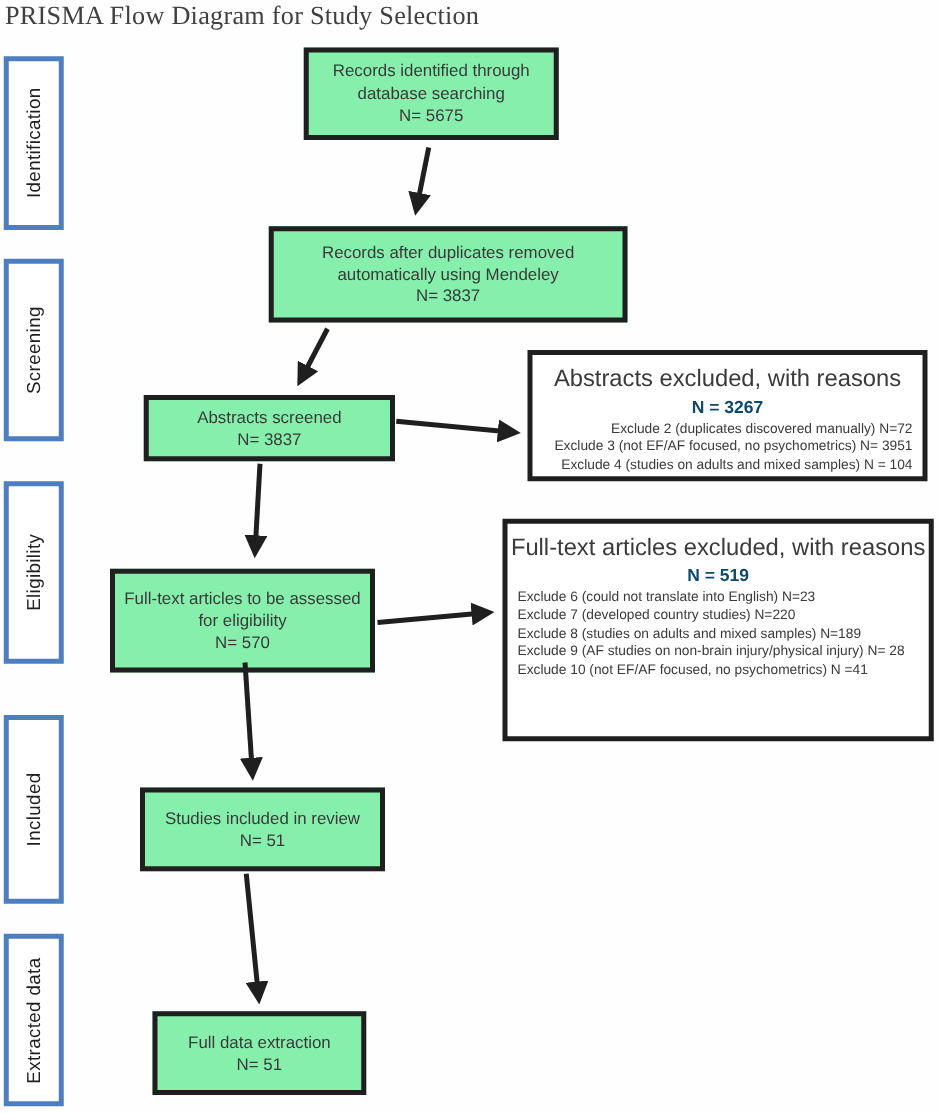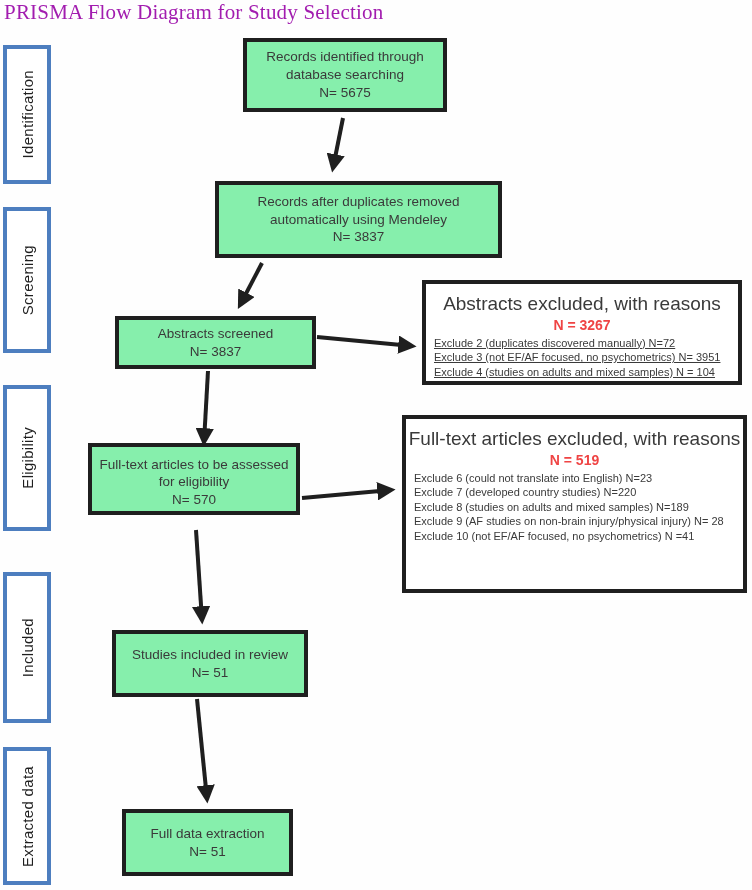--- a/index.html
+++ b/index.html
@@ -3,21 +3,21 @@
 <meta charset="utf-8">
 <style>
   html,body{margin:0;padding:0;background:#ffffff;}
   #page{
     position:relative;width:752px;height:890px;background:#fefefe;overflow:hidden;
     font-family:"Liberation Sans","DejaVu Sans",sans-serif;color:#2b2b2b;
   }
   #title{
     position:absolute;left:4px;top:0px;width:600px;
     font-family:"Liberation Serif","DejaVu Serif",serif;
-    font-size:21px;font-weight:400;color:#a21caf;letter-spacing:.2px;
+    font-size:21px;font-weight:400;color:#404040;letter-spacing:.2px;
   }
   
   .stage{
     position:absolute;left:3px;width:48px;box-sizing:border-box;
     border:4px solid #4d7ebf;background:#ffffff;
     display:flex;align-items:center;justify-content:center;
   }
   .stage span{
     writing-mode:vertical-rl;transform:rotate(180deg);
     font-size:15px;color:#1f1f1f;white-space:nowrap;letter-spacing:.3px;
@@ -30,34 +30,34 @@
   
   .fbox{
     position:absolute;box-sizing:border-box;border:4px solid #1f1f1f;background:#86efac;
     display:flex;align-items:center;justify-content:center;text-align:center;
     font-size:13.5px;line-height:1.32;color:#3a3a3a;
   }
   .fbox .txt{white-space:pre-line;padding:2px 6px;}
   #box-records-identified{left:243px;top:38px;width:204px;height:74px;}
   #box-duplicates-removed{left:215px;top:181px;width:287px;height:77px;}
   #box-abstracts-screened{left:115px;top:316px;width:201px;height:53px;}
-  #box-fulltext-assessed{left:88px;top:443px;width:212px;height:72px;align-items:flex-end;}
+  #box-fulltext-assessed{left:88px;top:455px;width:212px;height:83px;}
   #box-studies-included{left:112px;top:630px;width:196px;height:67px;}
   #box-full-data-extraction{left:122px;top:809px;width:171px;height:67px;}
   
   .xbox{
     position:absolute;box-sizing:border-box;border:4px solid #1f1f1f;background:#ffffff;
     color:#3a3a3a;padding-top:8px;
   }
   #box-abstracts-excluded{left:422px;top:280px;width:320px;height:105px;}
   #box-fulltext-excluded{left:402px;top:415px;width:345px;height:178px;}
   .xhead{font-size:19px;text-align:center;line-height:1.25;}
-  .xcount{font-size:14px;font-weight:bold;text-align:center;line-height:1.35;color:#ef4444;}
+  .xcount{font-size:14px;font-weight:bold;text-align:center;line-height:1.35;color:#0c4a6e;}
   .xreasons{font-size:11px;line-height:1.32;padding:1px 8px 0 8px;}
-  .xreasons.center div{text-align:left;text-decoration:underline;}
+  .xreasons.center div{text-align:right;}
   .xreasons.left div{text-align:left;}
   
   #arrows{position:absolute;left:0;top:0;width:752px;height:890px;pointer-events:none;}
 </style>
 </head>
 <body>
 
 <div id="page">
 
   <div id="title">PRISMA Flow Diagram for Study Selection</div>

